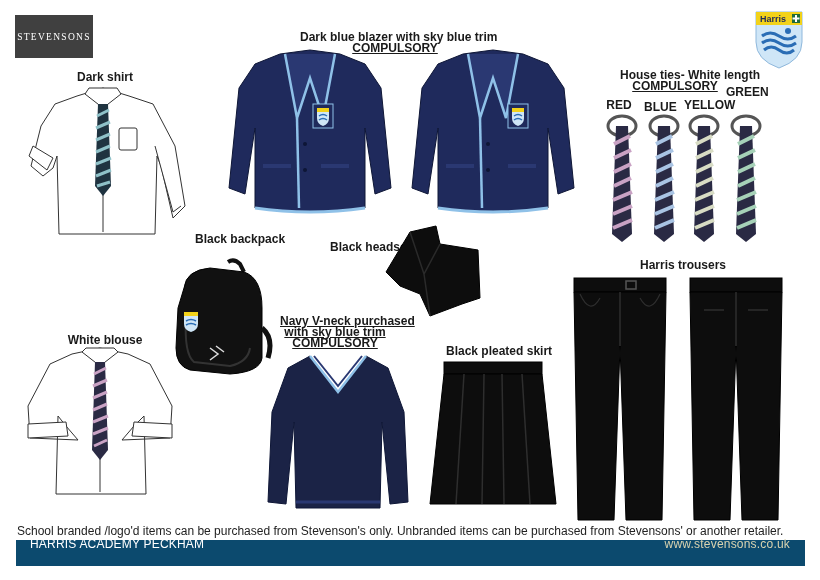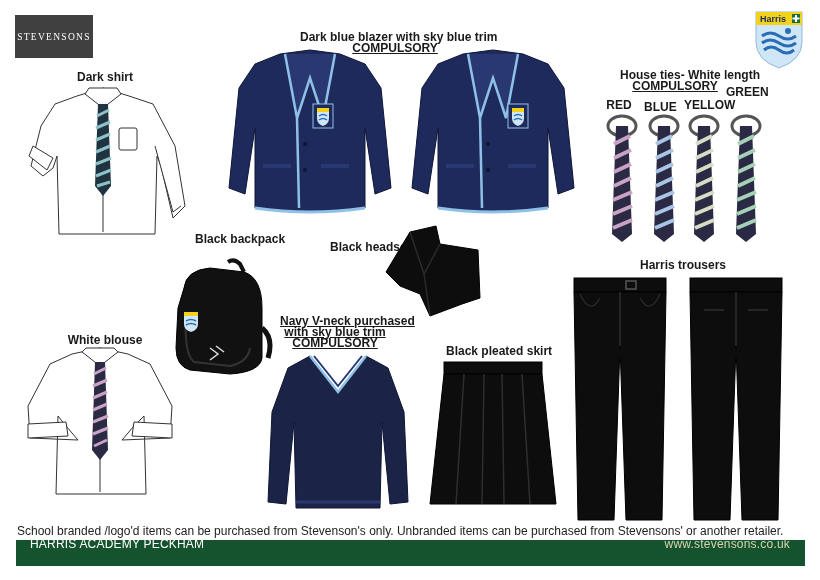--- a/index.html
+++ b/index.html
@@ -9,21 +9,21 @@
   .abs { position: absolute; }
   .label { font-size: 12px; font-weight: bold; text-align: center; white-space: nowrap; line-height: 11px; color: #1a1a1a; }
   .label .sub { display: block; font-weight: bold; text-decoration: underline; }
 
   .brand-logo { left: 15px; top: 15px; width: 78px; height: 43px; background: #404040; display: flex; align-items: center; justify-content: center; }
   .brand-logo span { color: #ffffff; font-family: "Liberation Serif", serif; font-size: 9.5px; letter-spacing: 1.3px; }
 
   .crest { left: 754px; top: 10px; width: 50px; height: 60px; }
 
   .footer-note { left: 17px; top: 524px; font-size: 12px; color: #222; white-space: nowrap; text-align: right; }
-  .footer-bar { left: 16px; top: 540px; width: 789px; height: 26px; background: #14532d; display: flex; align-items: center; justify-content: space-between; padding: 0 15px 18px 14px; }
+  .footer-bar { left: 16px; top: 540px; width: 789px; height: 26px; background: #0c4a6e; display: flex; align-items: center; justify-content: space-between; padding: 0 15px 18px 14px; }
   .footer-bar span { color: #ffffff; font-size: 12px; letter-spacing: 0.2px; }
   .footer-bar .url { color: #d9d3b0; font-size: 12px; }
 
   svg { display: block; }
 </style>
 </head>
 <body>
 
 <div class="abs brand-logo">
   <span>STEVENSONS</span>

